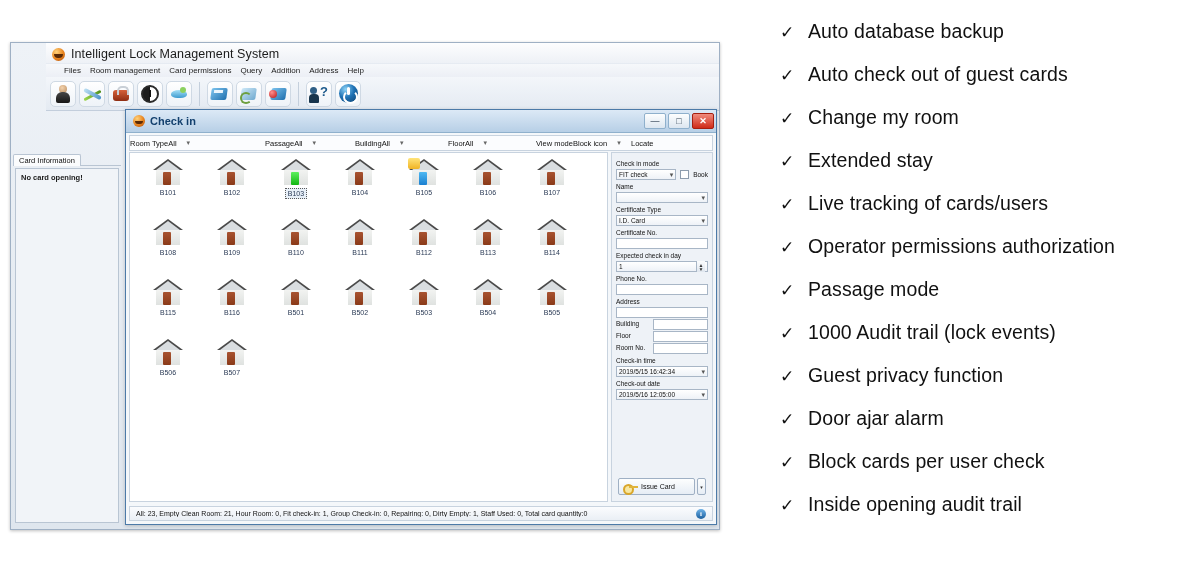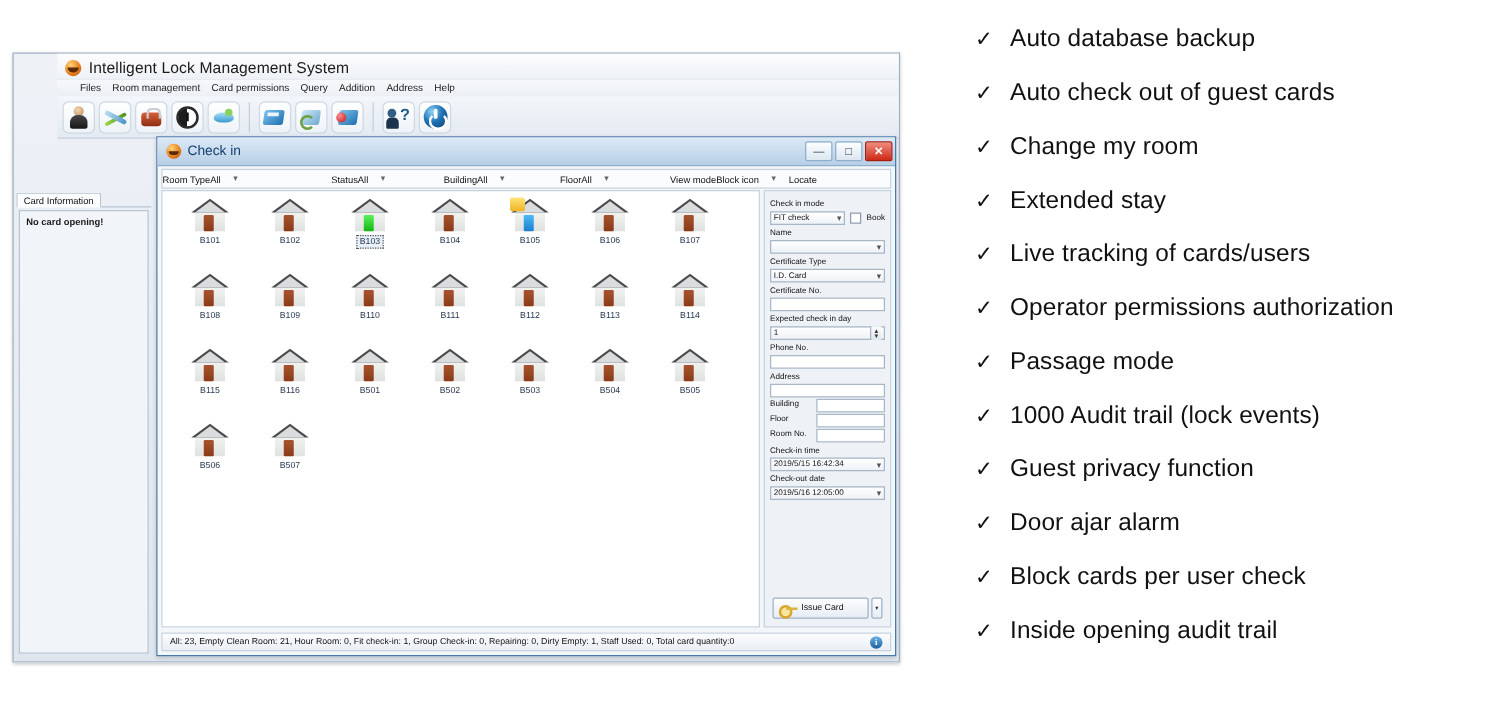--- a/index.html
+++ b/index.html
@@ -129,21 +129,21 @@
   }
   #checkin-title {
     height:23px; display:flex; align-items:center; padding:0 2px 0 7px;
     background:linear-gradient(#dce9f6,#b7cfe6);
     border-bottom:1px solid #8fb0cc;
   }
   #checkin-title .ci-ico{
     width:12px;height:12px;border-radius:50%;margin-right:5px;
     background:radial-gradient(circle at 35% 30%, #ffd27a 0%, #e8821d 55%, #a8490a 100%);position:relative;}
   #checkin-title .ci-ico:after{content:"";position:absolute;left:2px;top:6px;width:8px;height:3px;border-radius:0 0 4px 4px;background:#5a2a06;}
-  #checkin-title-text{ font-size:11px; font-weight:normal; color:#13406e; flex:1;}
+  #checkin-title-text{ font-size:11px; font-weight:bold; color:#13406e; flex:1;}
   .win-btn{
     width:22px;height:16px;margin-left:2px;border:1px solid #8fb0cc;border-radius:2px;
     background:linear-gradient(#fdfefe,#dce6f0);
     display:flex;align-items:center;justify-content:center;font-size:9px;color:#2c3e50;
   }
   .win-btn.close{ background:linear-gradient(#f08c7e,#cf2a18); border-color:#a51f10; color:#fff; font-weight:bold;}
 
   #filterbar {
     height:16px; margin:2px 3px 0 3px; display:flex; align-items:center;
     background:#fbfcfe; border:1px solid #c8d3df; font-size:7.5px; color:#111;
@@ -334,21 +334,21 @@
       <div class="win-btn close">✕</div>
     </div>
 
     <div id="filterbar">
       <div class="filt-group" style="width:135px">
         <span class="lbl">Room Type</span>
         <span class="val">All</span>
         <span class="caret">▾</span>
       </div>
       <div class="filt-group" style="width:90px">
-        <span class="lbl">Status</span>
+        <span class="lbl">Passage</span>
         <span class="val">All</span>
         <span class="caret">▾</span>
       </div>
       <div class="filt-group" style="width:93px">
         <span class="lbl">Building</span>
         <span class="val">All</span>
         <span class="caret">▾</span>
       </div>
       <div class="filt-group" style="width:88px">
         <span class="lbl">Floor</span>

